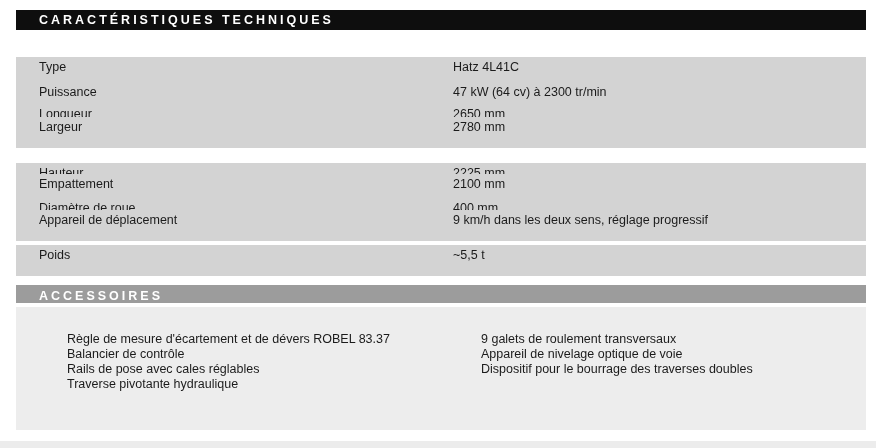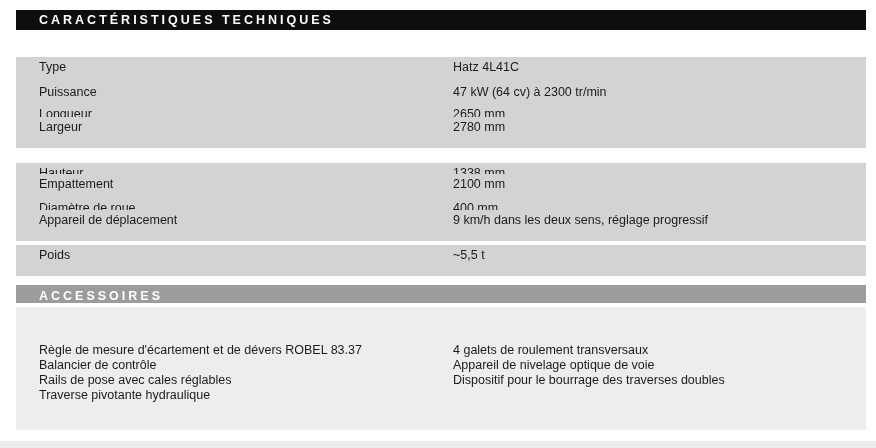--- a/index.html
+++ b/index.html
@@ -44,21 +44,21 @@
     background: var(--acc_title_bg, #9c9c9c); box-sizing: border-box;
     color: var(--title_text, #ffffff);
     font-weight: bold; font-size: 12.5px; letter-spacing: 3px;
     line-height: 23px; padding-left: 23px; white-space: nowrap;
   }
   .acc-panel {
     position: absolute; left: 0; top: 297px; width: 850px; height: 123px;
     background: var(--acc_panel_bg, #ededed);
     font-size: 12.5px;
   }
-  .acc-col { position: absolute; top: 36px; line-height: 15px; white-space: nowrap; }
+  .acc-col { position: absolute; top: 25px; line-height: 15px; white-space: nowrap; margin-left: 28px; }
   .acc-col-left  { left: 23px; }
   .acc-col-right { left: 437px; }
 
   .bottom-strip {
     position: absolute; left: 0; bottom: 0; width: 876px; height: 7px;
     background: var(--bottom_strip_bg, #ececec);
   }
 </style>
 </head>
 <body>
@@ -80,21 +80,21 @@
   <div class="spec-row">
     <span class="spec-label">Longueur</span>
     <span class="spec-value">2650 mm</span>
   </div>
   <div class="spec-row">
     <span class="spec-label">Largeur</span>
     <span class="spec-value">2780 mm</span>
   </div>
   <div class="spec-row">
     <span class="spec-label">Hauteur</span>
-    <span class="spec-value">1338 mm</span>
+    <span class="spec-value">2225 mm</span>
   </div>
   <div class="spec-row">
     <span class="spec-label">Empattement</span>
     <span class="spec-value">2100 mm</span>
   </div>
   <div class="spec-row">
     <span class="spec-label">Diamètre de roue</span>
     <span class="spec-value">400 mm</span>
   </div>
   <div class="spec-row">
@@ -111,21 +111,21 @@
   </div>
 
   <div class="acc-panel">
     <div class="acc-col acc-col-left">
       <div>Règle de mesure d'écartement et de dévers ROBEL 83.37</div>
       <div>Balancier de contrôle</div>
       <div>Rails de pose avec cales réglables</div>
       <div>Traverse pivotante hydraulique</div>
     </div>
     <div class="acc-col acc-col-right">
-      <div>4 galets de roulement transversaux</div>
+      <div>9 galets de roulement transversaux</div>
       <div>Appareil de nivelage optique de voie</div>
       <div>Dispositif pour le bourrage des traverses doubles</div>
     </div>
   </div>
 
 </div>
 
 <div class="bottom-strip"></div>
 
 </body></html>

